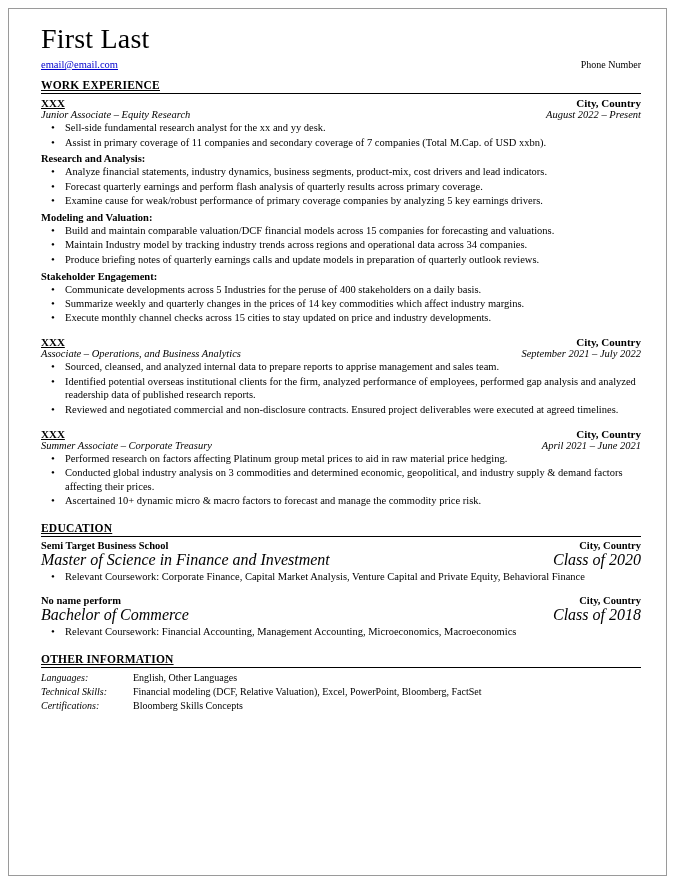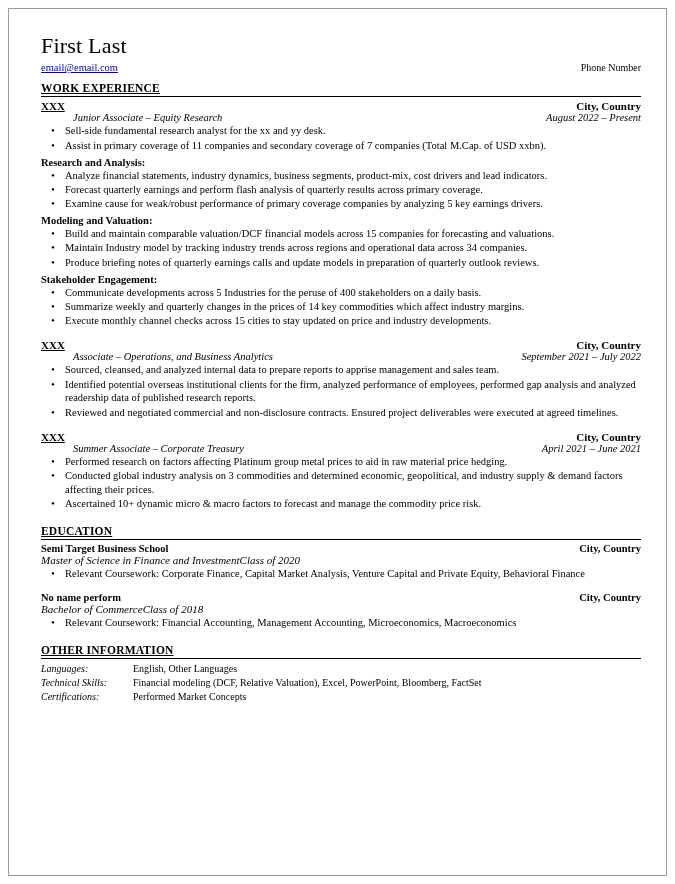--- a/index.html
+++ b/index.html
@@ -29,25 +29,25 @@
     box-sizing: border-box;
     background: #ffffff;
   }
   .inner {
     position: absolute;
     left: 32px;
     top: 14px;
     width: 600px;
   }
   .name {
-    font-size: 22px;
+    font-size: 28px;
     font-weight: normal;
     letter-spacing: 0.2px;
     line-height: 1.15;
-    margin: 10px 0 4px 0;
+    margin: 0 0 4px 0;
     font-family: Liberation Serif, serif;
   }
   .contact-row {
     display: flex;
     justify-content: space-between;
     align-items: baseline;
     font-size: 10.5px;
     margin-bottom: 9px;
     gap: 39px;
   }
@@ -80,21 +80,20 @@
   .job-org {
     text-decoration: underline;
   }
   .job-sub {
     display: flex;
     justify-content: space-between;
     align-items: baseline;
     font-size: 10.5px;
     font-style: italic;
     margin-bottom: 1px;
-    margin-left: 32px;
   }
   ul.bullets {
     margin: 1px 0 2px 0;
     padding-left: 22px;
     list-style: none;
   }
   ul.bullets li {
     font-size: 10.5px;
     line-height: 1.32;
     position: relative;
@@ -118,23 +117,23 @@
   }
   .edu-head {
     display: flex;
     justify-content: space-between;
     align-items: flex-end;
     font-size: 10.5px;
     font-weight: bold;
   }
   .edu-sub {
     display: flex;
-    justify-content: flex-start;
+    justify-content: space-between;
     align-items: baseline;
-    font-size: 11px;
+    font-size: 16px;
     font-style: italic;
   }
   .other-table {
     width: 100%;
     border-collapse: collapse;
     font-size: 10px;
     margin-top: 2px;
   }
   .other-table td {
     vertical-align: top;
@@ -284,20 +283,20 @@
           <tr>
             <td class="other-label">Languages:</td>
             <td class="other-val">English, Other Languages</td>
           </tr>
           <tr>
             <td class="other-label">Technical Skills:</td>
             <td class="other-val">Financial modeling (DCF, Relative Valuation), Excel, PowerPoint, Bloomberg, FactSet</td>
           </tr>
           <tr>
             <td class="other-label">Certifications:</td>
-            <td class="other-val">Performed Market Concepts</td>
+            <td class="other-val">Bloomberg Skills Concepts</td>
           </tr>
         </tbody>
       </table>
 
     </div>
   </div>
 </div>
 
 </body></html>

